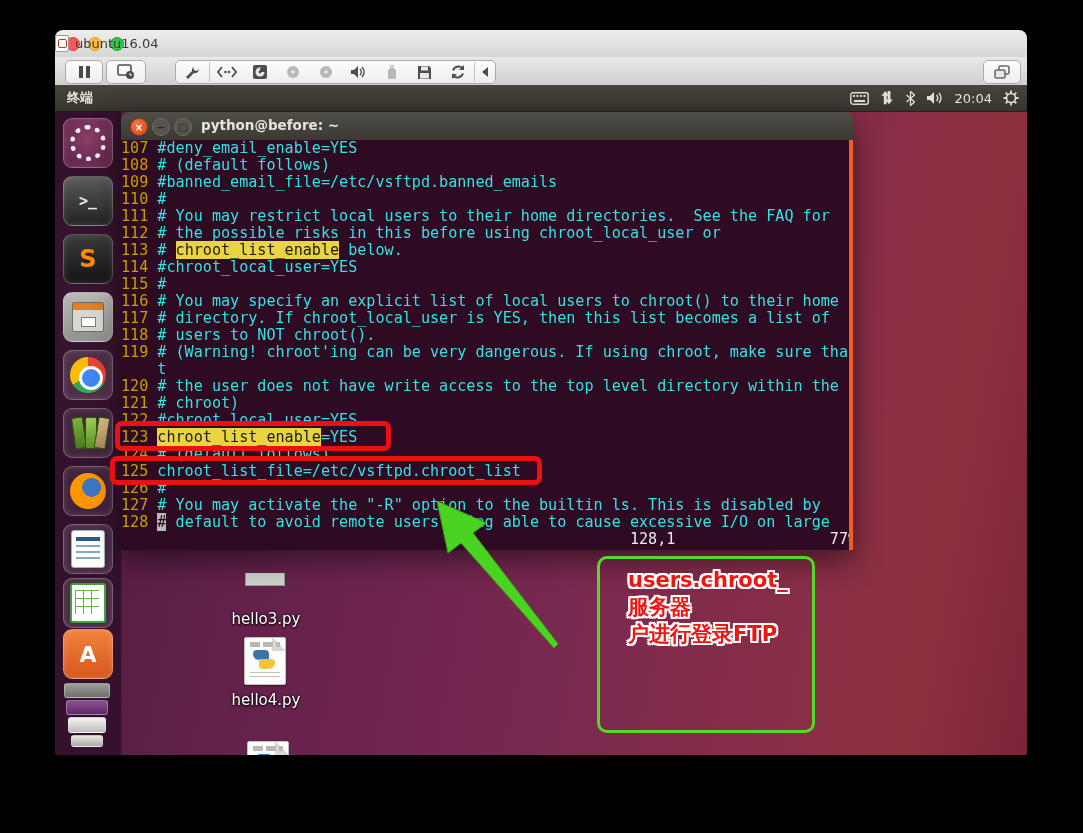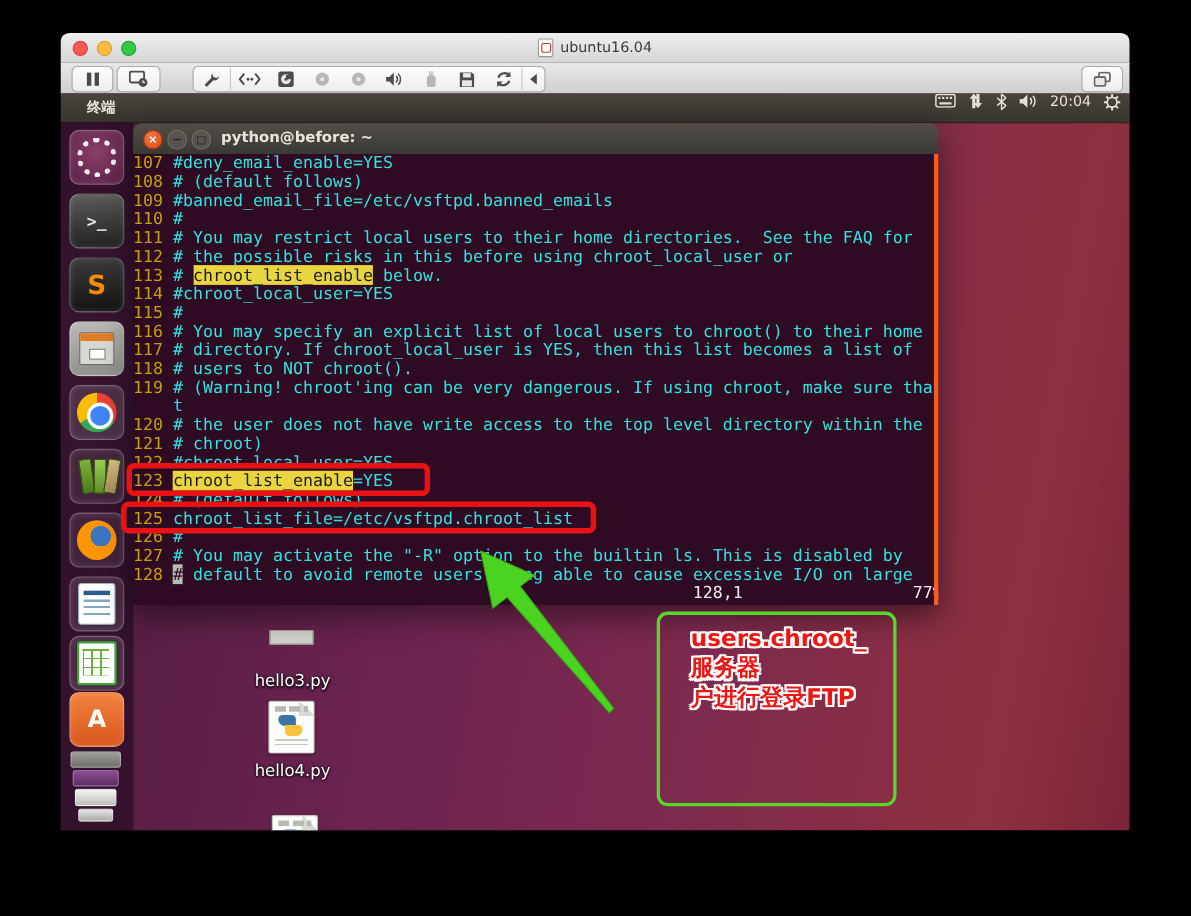--- a/index.html
+++ b/index.html
@@ -9,43 +9,43 @@
   .mac-window{position:absolute;left:55px;top:30px;width:972px;height:725px;
     border-radius:8px 8px 2px 2px;box-shadow:0 18px 50px rgba(0,0,0,.65);overflow:hidden;}
   .mac-titlebar{position:absolute;left:0;top:0;right:0;height:27px;
     background:linear-gradient(#eeeeee,#d6d6d6);border-bottom:1px solid #b9b9b9;}
   .traffic{position:absolute;left:11px;top:7px;display:flex;gap:8px;}
   .tl{width:12px;height:12px;border-radius:50%;}
   .tl.red{background:#fc5753;border:1px solid #df3e3a;}
   .tl.yel{background:#fdbc40;border:1px solid #de9b2d;}
   .tl.grn{background:#33c748;border:1px solid #1fa32f;}
   .mac-title{position:absolute;left:0;right:0;top:0;height:27px;display:flex;align-items:center;
-    justify-content:center;gap:6px;font-size:13px;color:#3a3a3a;}
+    gap:6px;font-size:13px;color:#3a3a3a;}
   .doc-ico{width:12px;height:15px;background:#fff;border:1px solid #999;border-radius:2px;position:relative;}
   .doc-ico::after{content:"";position:absolute;left:2px;top:3px;width:7px;height:7px;
     border:1.5px solid #c0392b;border-radius:2px;}
   .mac-toolbar{position:absolute;left:0;top:27px;right:0;height:28px;
     background:linear-gradient(#e9e9e9,#cfcfcf);border-bottom:1px solid #8f8f8f;}
   .tb-btn{position:absolute;top:3px;height:22px;background:linear-gradient(#fdfdfd,#ededed);
     border:1px solid #ababab;border-radius:5px;display:flex;align-items:center;justify-content:center;}
   .tb-group{position:absolute;left:120px;top:3px;height:22px;background:linear-gradient(#fdfdfd,#ededed);
     border:1px solid #ababab;border-radius:5px;display:flex;align-items:center;}
   .tb-ico{width:33px;height:20px;display:flex;align-items:center;justify-content:center;}
   .tb-sep{width:1px;height:20px;background:#c4c4c4;}
   .pausebars{display:flex;gap:3px;}
   .pausebars i{display:block;width:4px;height:12px;background:#4a4a4a;}
   
   .vm-screen{position:absolute;left:0;top:55px;right:0;bottom:0;overflow:hidden;
     background:
       radial-gradient(700px 420px at 34% 34%, rgba(182,92,136,.55), rgba(0,0,0,0) 62%),
       linear-gradient(100deg,#4e1b3e 0%,#6d2450 38%,#7e2a4e 62%,#8e3040 88%,#7b2439 100%);}
   .menubar{position:absolute;left:0;top:0;right:0;height:26px;background:linear-gradient(#46443c,#37352e);
     border-bottom:1px solid #23221d;color:#e9e4dc;font-size:13px;font-weight:bold;}
-  .menubar .appname{position:absolute;left:24px;top:4px;}
-  .tray{position:absolute;right:8px;top:0;height:26px;display:flex;gap:11px;color:#e4ded6;}
+  .menubar .appname{position:absolute;left:12px;top:4px;}
+  .tray{position:absolute;right:8px;top:0;height:26px;display:flex;align-items:center;gap:11px;color:#e4ded6;}
   .tray .time{font-size:13px;font-weight:normal;color:#ece2d8;}
   
   .launcher{position:absolute;left:0;top:26px;width:66px;bottom:0;
     background:rgba(42,14,38,.78);border-right:1px solid rgba(255,255,255,.07);}
   .tile{position:absolute;left:8px;width:48px;height:48px;border-radius:9px;
     border:1px solid rgba(255,255,255,.28);box-shadow:inset 0 0 6px rgba(255,255,255,.15);
     display:flex;align-items:center;justify-content:center;overflow:hidden;}
   .tile.active::before{content:"";position:absolute;left:-9px;top:20px;border:5px solid transparent;
     border-left-color:#fff;}
   .t-dash{background:radial-gradient(circle at 50% 40%, #8a3f68, #5a1f47);}

